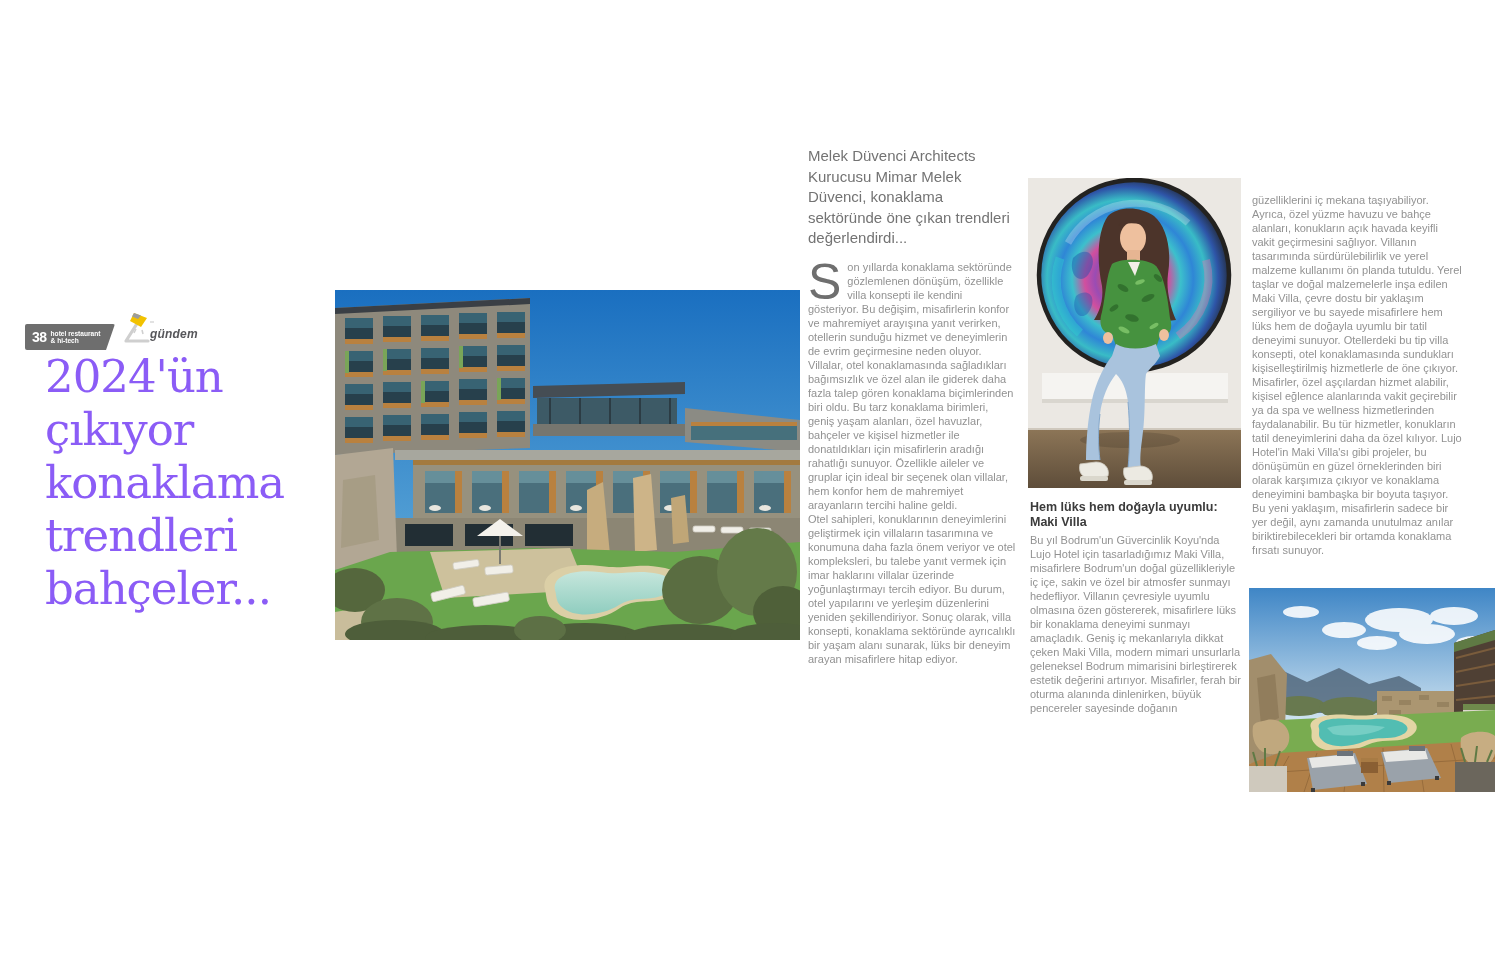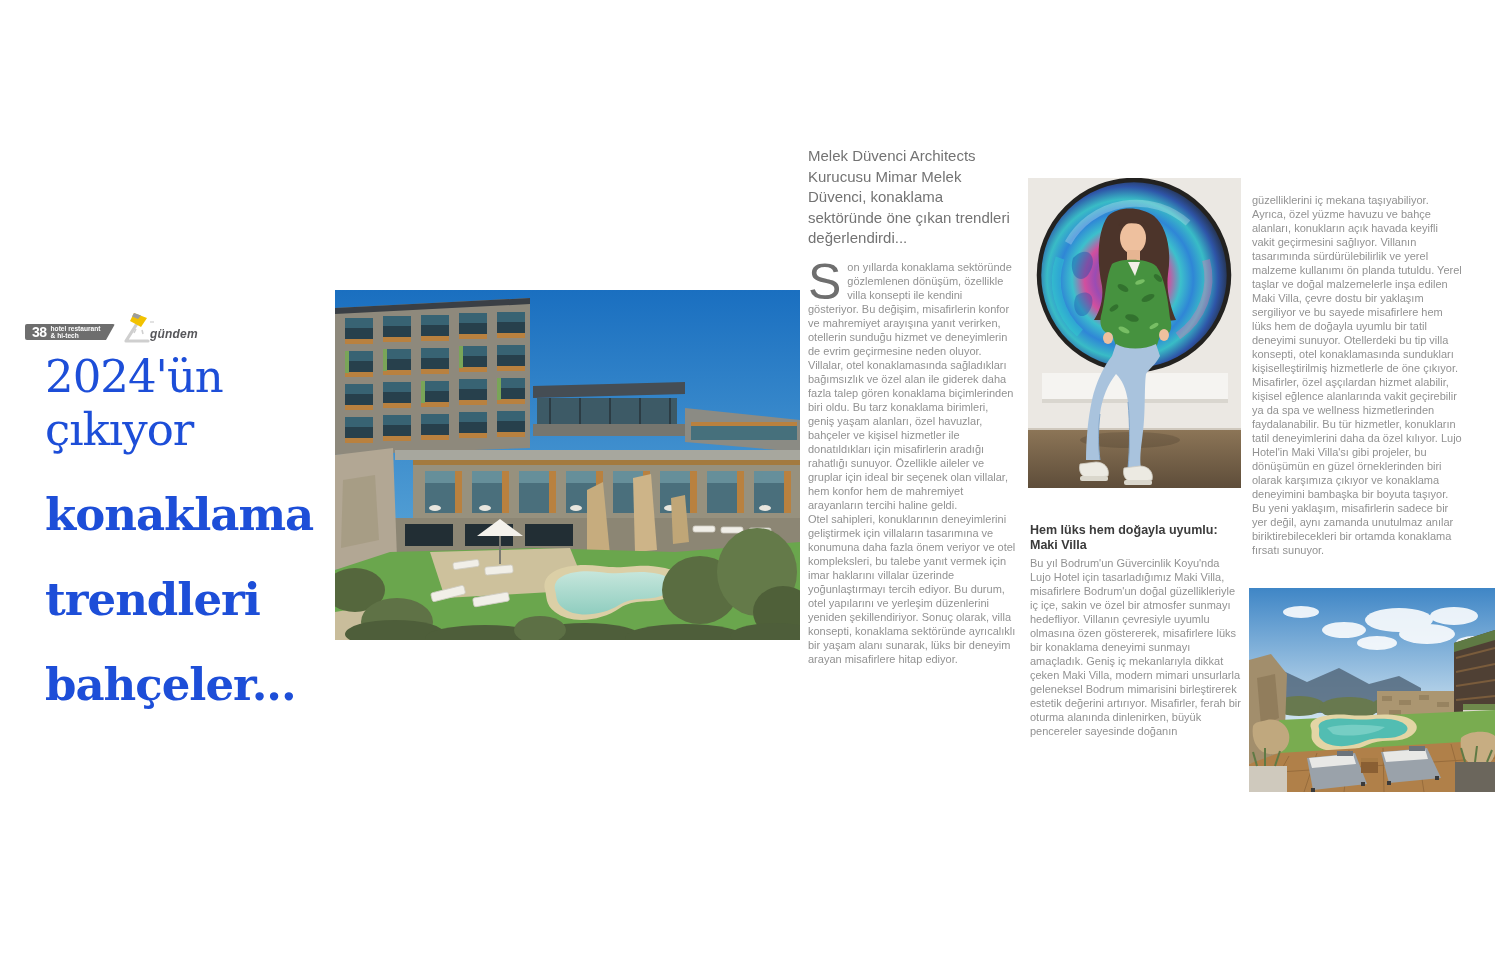--- a/index.html
+++ b/index.html
@@ -1,46 +1,46 @@
 <!DOCTYPE html>
 <html><head>
 <meta charset="utf-8">
 <style>
   html,body{margin:0;padding:0;}
   body{width:1500px;height:957px;background:#ffffff;overflow:hidden;
        font-family:"Liberation Sans", sans-serif;}
   #canvas{position:relative;width:1500px;height:957px;background:#fff;}
 
   
-  .badge{position:absolute;left:25px;top:324px;width:90px;height:16px;
+  .badge{position:absolute;left:25px;top:324px;width:90px;height:26px;
          background:#6e6e6e;color:#fff;display:flex;align-items:center;
          clip-path:polygon(0 0,100% 0,calc(100% - 9px) 100%,0 100%);
          border-radius:2px;}
   .badge-num{font-size:14px;font-weight:bold;padding:0 4px 0 7px;letter-spacing:-0.5px;}
   .badge-lines{font-size:6.6px;line-height:7px;font-weight:bold;}
   .logo-wrap{position:absolute;left:112px;top:310px;width:100px;height:38px;}
   .logo-text{position:absolute;left:38px;top:17px;font-size:12px;font-weight:bold;
              font-style:italic;color:#57575b;letter-spacing:0.2px;}
 
   
   .title{position:absolute;left:45px;top:350px;width:300px;
-         font-family:"DejaVu Serif", serif;color:#1d4ed8;
+         font-family:"DejaVu Serif", serif;color:#8b5cf6;
          font-size:45px;line-height:53px;letter-spacing:-1px;}
   .title .light{font-weight:normal;}
-  .title .bold{font-weight:bold;margin-top:32px;}
+  .title .bold{font-weight:normal;}
 
   
   .photo{position:absolute;display:block;}
 
   
   .intro{position:absolute;left:808px;top:146px;width:205px;
          font-size:15px;line-height:20.5px;color:#737373;}
   .body-col{position:absolute;font-size:11px;line-height:14px;color:#929292;}
   .col1{left:808px;top:260px;width:208px;}
-  .col2{left:1030px;top:500px;width:212px;margin-top:23px;}
+  .col2{left:1030px;top:500px;width:212px;}
   .col3{left:1252px;top:193px;width:211px;}
   .body-col p{margin:0;}
   .dropcap{float:left;font-size:50px;line-height:40px;padding:2px 6px 0 0;
            color:#6f6f6f;font-weight:200;}
   .subhead{font-size:12.5px;line-height:15px;font-weight:bold;color:#3b3b3b;}
   .col2 .body-text{margin-top:3px;}
 </style>
 </head>
 <body>
 

